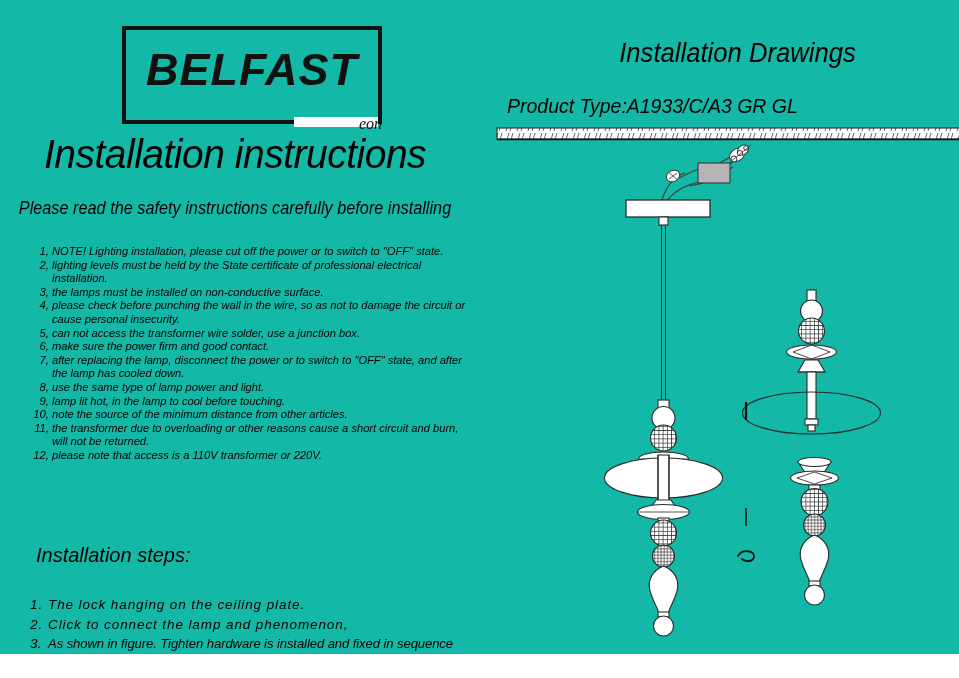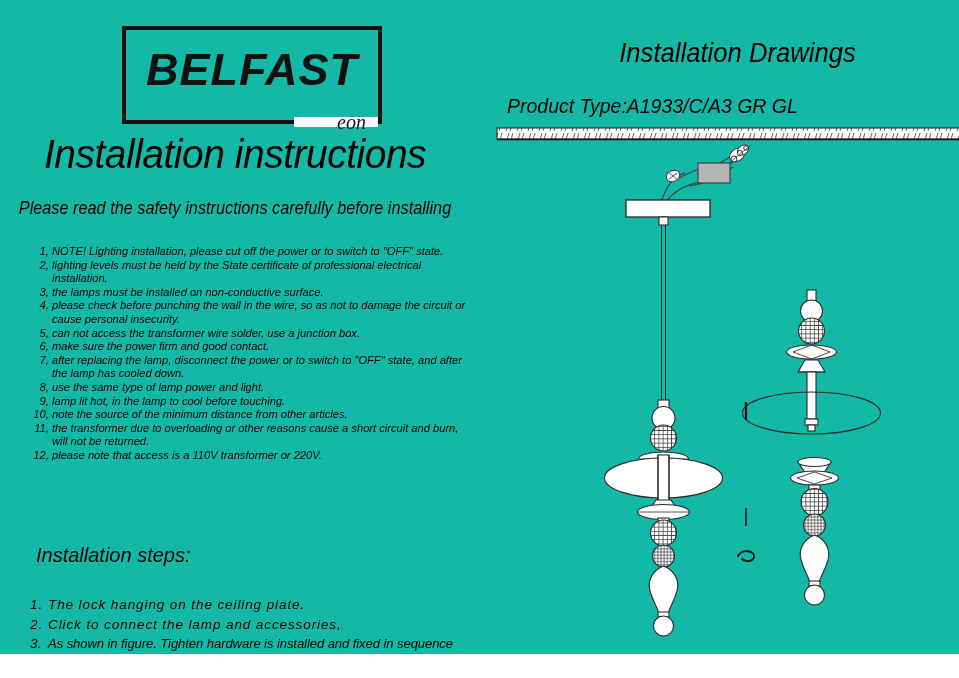--- a/index.html
+++ b/index.html
@@ -52,23 +52,23 @@
     text-align: center;
     font-family: "Liberation Sans", sans-serif;
     font-weight: bold;
     font-size: 45px;
     letter-spacing: 1px;
     line-height: 1;
     color: #111;
   }
   #logo-sub {
     position: absolute;
-    right: 16px; bottom: -8px;
+    right: 0; bottom: -8px;
     font-family: "Liberation Serif", serif;
-    font-size: 20px;
+    font-size: 16px;
     line-height: 1;
     color: #111;
   }
 
   
   #main-title {
     position: absolute;
     left: 0; top: 134px;
     width: 470px;
     text-align: center;
@@ -233,21 +233,21 @@
 
     <div id="steps-title">Installation steps:</div>
 
     <div id="steps-list">
       <div class="st-item">
         <span class="st-num wide-track">1.</span>
         <span class="st-txt wide-track">The lock hanging on the ceiling plate.</span>
       </div>
       <div class="st-item">
         <span class="st-num wide-track">2.</span>
-        <span class="st-txt wide-track">Click to connect the lamp and accessories,</span>
+        <span class="st-txt wide-track">Click to connect the lamp and phenomenon,</span>
       </div>
       <div class="st-item">
         <span class="st-num">3.</span>
         <span class="st-txt tight">As shown in figure. Tighten hardware is installed and fixed in sequence</span>
       </div>
     </div>
   </div>
 
   <div id="right-col">
 

